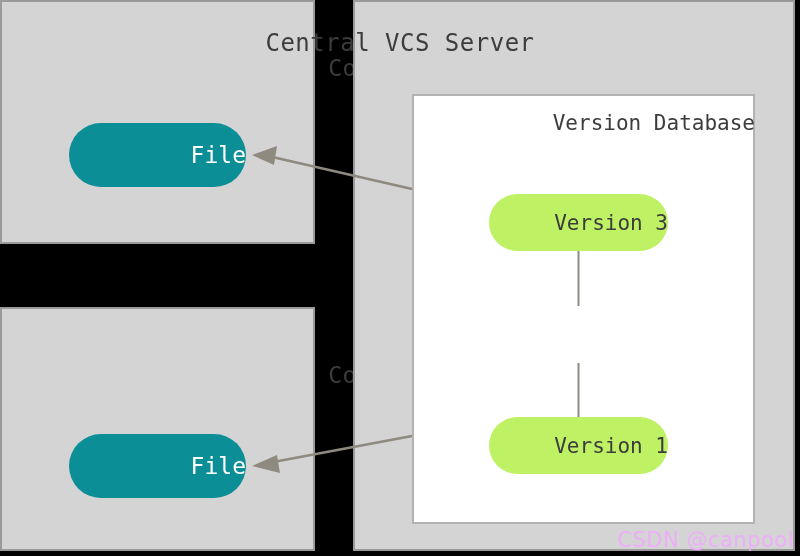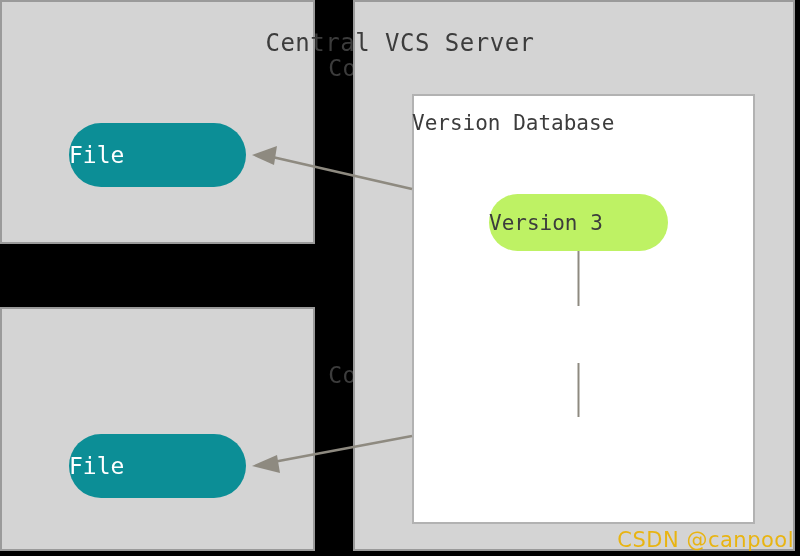--- a/index.html
+++ b/index.html
@@ -57,32 +57,32 @@
     height: 430px;
     background: #ffffff;
     border: 2px solid #b2b2b2;
     box-sizing: border-box;
   }
   #version-db-title {
     position: absolute;
     left: 412px;
     top: 111px;
     width: 343px;
-    text-align: left;
+    text-align: right;
     color: #3c3c3c;
     font-size: 21px;
     white-space: nowrap;
   }
 
   
   .pill {
     position: absolute;
     display: flex;
     align-items: center;
-    justify-content: flex-start;
+    justify-content: flex-end;
     border-radius: 999px;
     box-sizing: border-box;
     white-space: nowrap;
   }
 
   .pill-file {
     background: #0c8e96;
     color: #ffffff;
     font-size: 23px;
     width: 177px;
@@ -112,21 +112,21 @@
     width: 800px;
     height: 556px;
     pointer-events: none;
   }
 
   
   #watermark {
     position: absolute;
     right: 6px;
     bottom: 4px;
-    color: #eab308;
+    color: #f0abfc;
     font-family: "DejaVu Sans", "Liberation Sans", sans-serif;
     font-size: 21px;
     letter-spacing: 0.5px;
     white-space: nowrap;
     opacity: 0.95;
   }
 </style>
 </head>
 <body>
 
@@ -146,20 +146,23 @@
 
   <div class="group-box" id="server-box"></div>
   <div class="group-title" id="server-title">Central VCS Server</div>
 
   <div id="version-db-box"></div>
   <div id="version-db-title">Version Database</div>
 
   <div class="pill pill-version" id="version-3">
     <span>Version 3</span>
   </div>
+  <div class="pill pill-version" id="version-1">
+    <span>Version 1</span>
+  </div>
 
   <svg id="connectors" viewBox="0 0 800 556">
 
     <line x1="578.5" y1="251" x2="578.5" y2="306" stroke="#8e8a80" stroke-width="2"></line>
 
     <line x1="578.5" y1="363" x2="578.5" y2="417" stroke="#8e8a80" stroke-width="2"></line>
 
     <g>
       <line x1="412" y1="189" x2="268" y2="156" stroke="#8e8a80" stroke-width="2.6"></line>
       <polygon points="252,155 277,146 274,165" fill="#8e8a80"></polygon>

